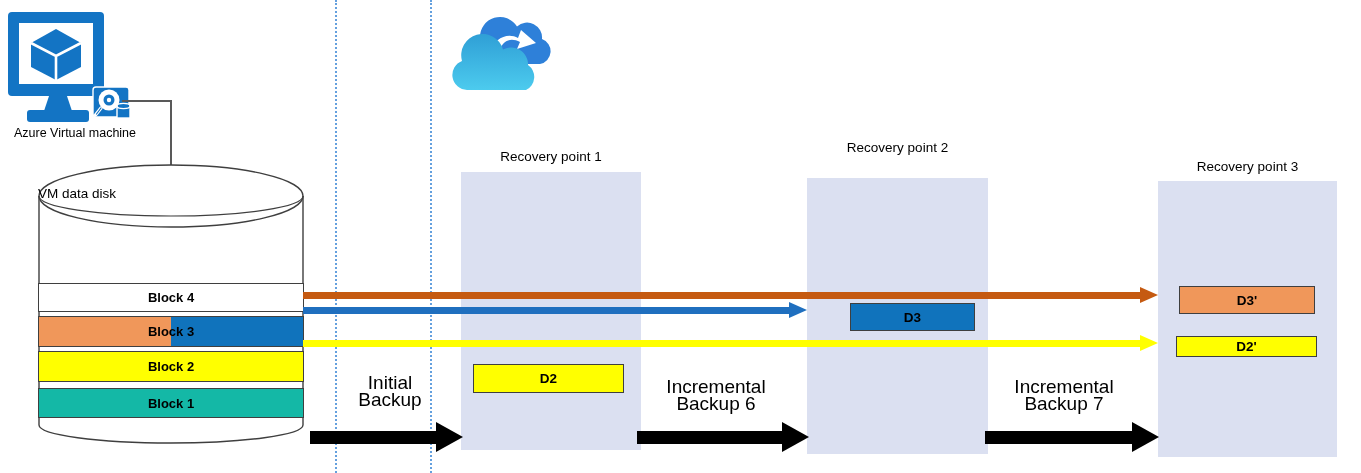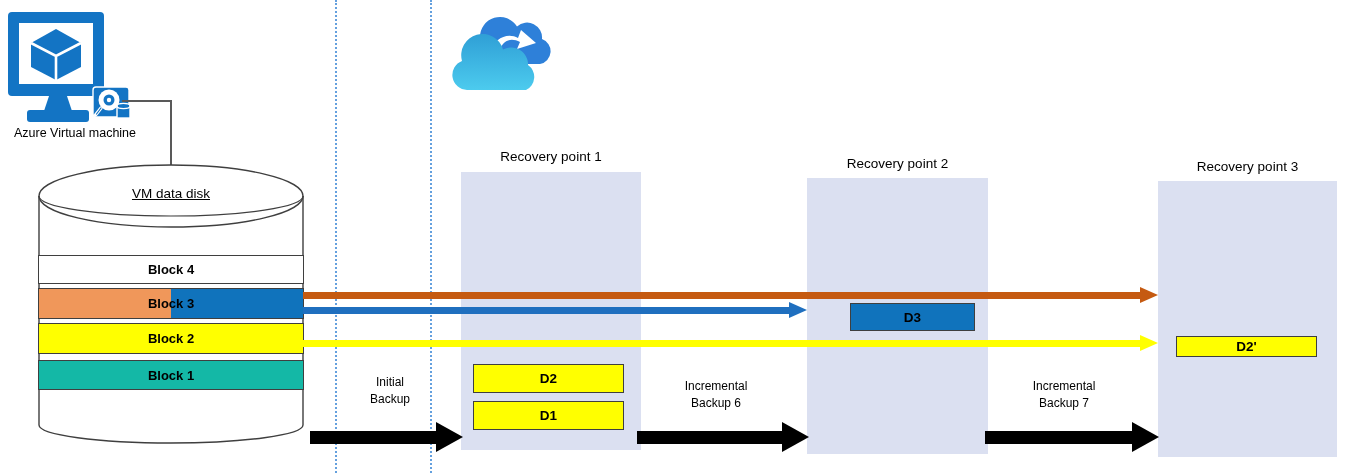--- a/index.html
+++ b/index.html
@@ -17,41 +17,41 @@
            clip-path:polygon(18% 0,82% 0,100% 100%,0 100%);}
   .vm-base{left:27px;top:110px;width:62px;height:12px;background:#1374c4;border-radius:3px;}
   .vm-label{left:0;top:126px;width:150px;text-align:center;font-size:12.5px;}
 
   
   .conn-h{left:122px;top:100px;width:49px;height:1.5px;background:#595959;}
   .conn-v{left:170px;top:100px;width:1.5px;height:67px;background:#595959;}
 
   
   .block{position:absolute;left:38px;width:266px;border:1.6px solid #3f3f3f;box-sizing:border-box;
-         display:flex;align-items:center;justify-content:center;font-weight:bold;font-size:13px;}
-  .disk-title{left:38px;top:186px;width:266px;text-align:center;font-size:13.5px;text-decoration:underline;}
+         display:flex;align-items:center;justify-content:center;font-weight:bold;font-size:13px;margin-top:28px;}
+  .disk-title{left:38px;top:186px;width:266px;text-align:left;font-size:13.5px;}
 
   
   .panel{position:absolute;background:#dbe0f1;}
   .panel-title{position:absolute;text-align:center;font-size:13.5px;}
 
   
   .dbox{position:absolute;border:1.6px solid #3f3f3f;box-sizing:border-box;display:flex;
         align-items:center;justify-content:center;font-weight:bold;font-size:13.5px;}
 
   
   .shaft{position:absolute;}
   .tri{position:absolute;width:0;height:0;}
 
   
   .bshaft{position:absolute;height:13px;background:#000;}
   .bhead{position:absolute;width:0;height:0;border-top:15px solid transparent;
          border-bottom:15px solid transparent;border-left:27px solid #000;}
 
-  .step-label{position:absolute;width:120px;text-align:center;font-size:12px;line-height:17px;}
+  .step-label{position:absolute;width:120px;text-align:center;font-size:19px;line-height:17px;}
 </style>
 </head>
 <body>
 
 <div id="canvas">
 
   <div class="guide" style="left:335px"></div>
   <div class="guide" style="left:430px"></div>
 
   <div class="abs vm-frame"></div>
@@ -108,40 +108,40 @@
     </div>
   <div class="block" style="top:360px;height:30px;background:#14b8a6">
       <span>Block 1</span>
     </div>
 
   <div class="panel" style="left:461px;top:172px;width:180px;height:278px"></div>
   <div class="panel" style="left:807px;top:178px;width:181px;height:276px"></div>
   <div class="panel" style="left:1158px;top:181px;width:179px;height:276px"></div>
 
   <div class="panel-title" style="left:461px;top:149px;width:180px">Recovery point 1</div>
-  <div class="panel-title" style="left:807px;top:156px;width:181px">Recovery point 2</div>
+  <div class="panel-title" style="left:807px;top:140px;width:181px">Recovery point 2</div>
   <div class="panel-title" style="left:1158px;top:159px;width:179px">Recovery point 3</div>
 
   <div class="shaft" style="left:303px;top:292px;width:838px;height:7px;background:#c55a11"></div>
   <div class="tri" style="left:1140px;top:287px;border-top:8.5px solid transparent;border-bottom:8.5px solid transparent;border-left:18px solid #c55a11"></div>
 
   <div class="shaft" style="left:303px;top:307px;width:487px;height:7px;background:#1f6fbf"></div>
   <div class="tri" style="left:789px;top:302px;border-top:8.5px solid transparent;border-bottom:8.5px solid transparent;border-left:18px solid #1f6fbf"></div>
 
   <div class="shaft" style="left:303px;top:340px;width:838px;height:7px;background:#ffff00"></div>
   <div class="tri" style="left:1140px;top:335px;border-top:8.5px solid transparent;border-bottom:8.5px solid transparent;border-left:18px solid #ffff00"></div>
 
   <div class="dbox" style="left:473px;top:364px;width:151px;height:29px;background:#ffff00">
       <span>D2</span>
     </div>
-  <div class="dbox" style="left:473px;top:401px;width:151px;height:29px;background:#ffff00">
-      <span>D1</span>
-    </div>
   <div class="dbox" style="left:850px;top:303px;width:125px;height:28px;background:#1073bc">
       <span>D3</span>
+    </div>
+  <div class="dbox" style="left:1179px;top:286px;width:136px;height:28px;background:#f0975a">
+      <span>D3'</span>
     </div>
   <div class="dbox" style="left:1176px;top:336px;width:141px;height:21px;background:#ffff00">
       <span>D2'</span>
     </div>
 
   <div class="bshaft" style="left:310px;top:431px;width:126px"></div>
   <div class="bhead" style="left:436px;top:422px"></div>
 
   <div class="bshaft" style="left:637px;top:431px;width:145px"></div>
   <div class="bhead" style="left:782px;top:422px"></div>

